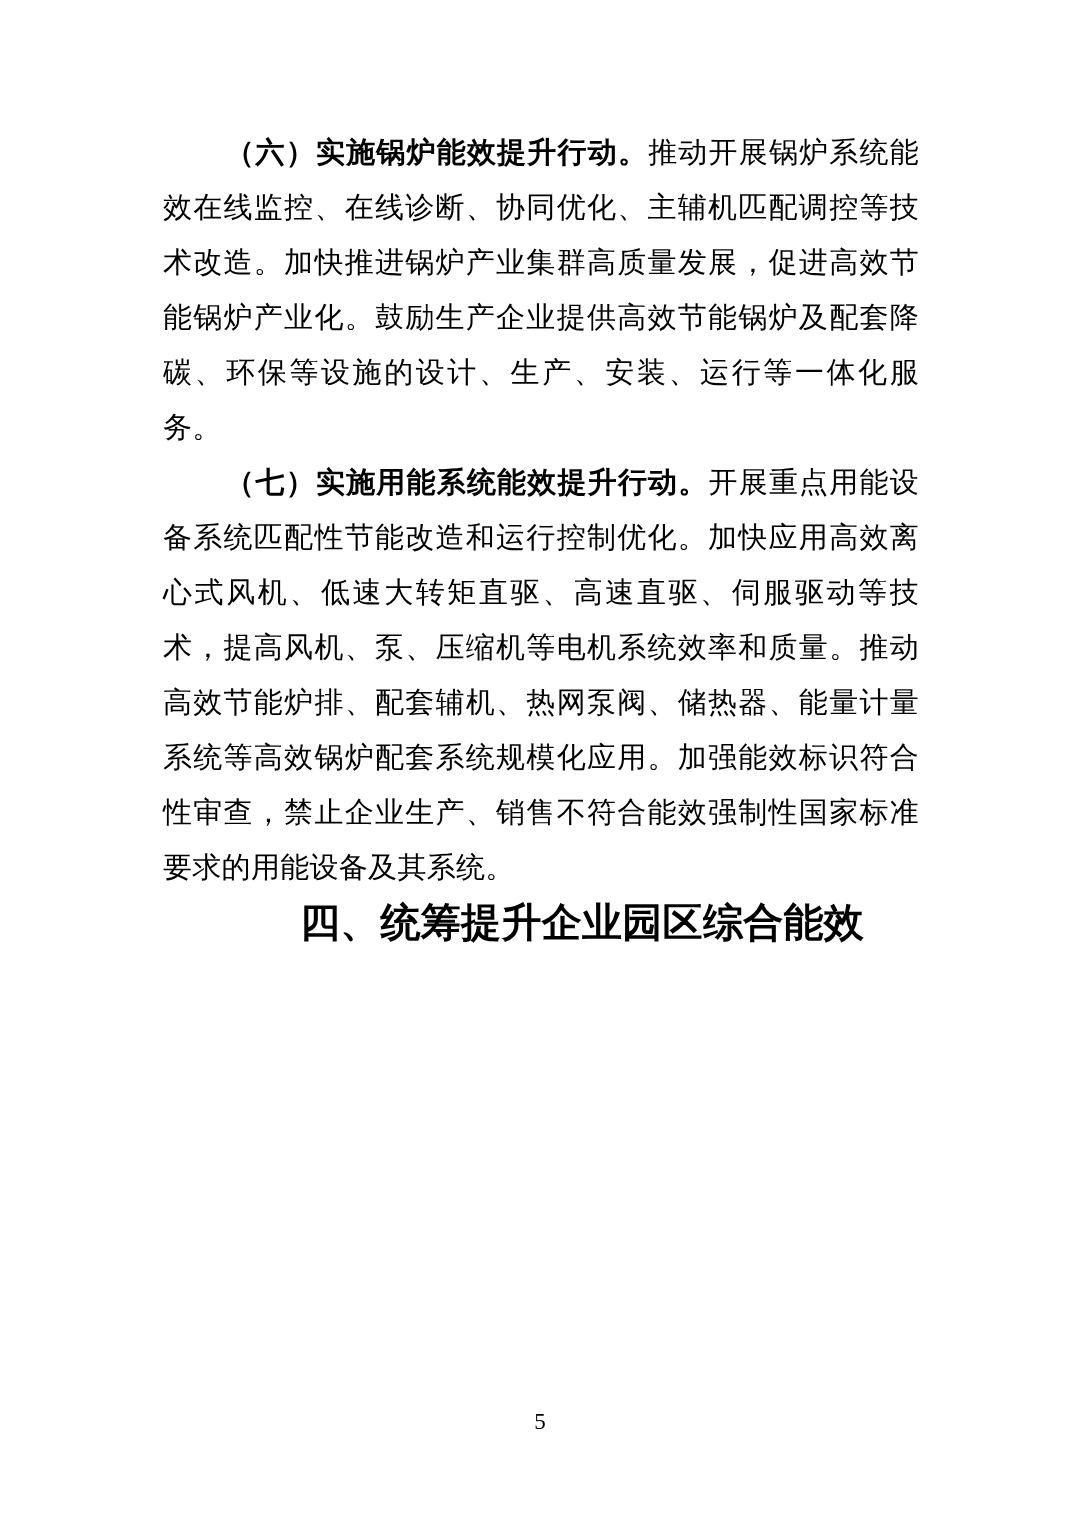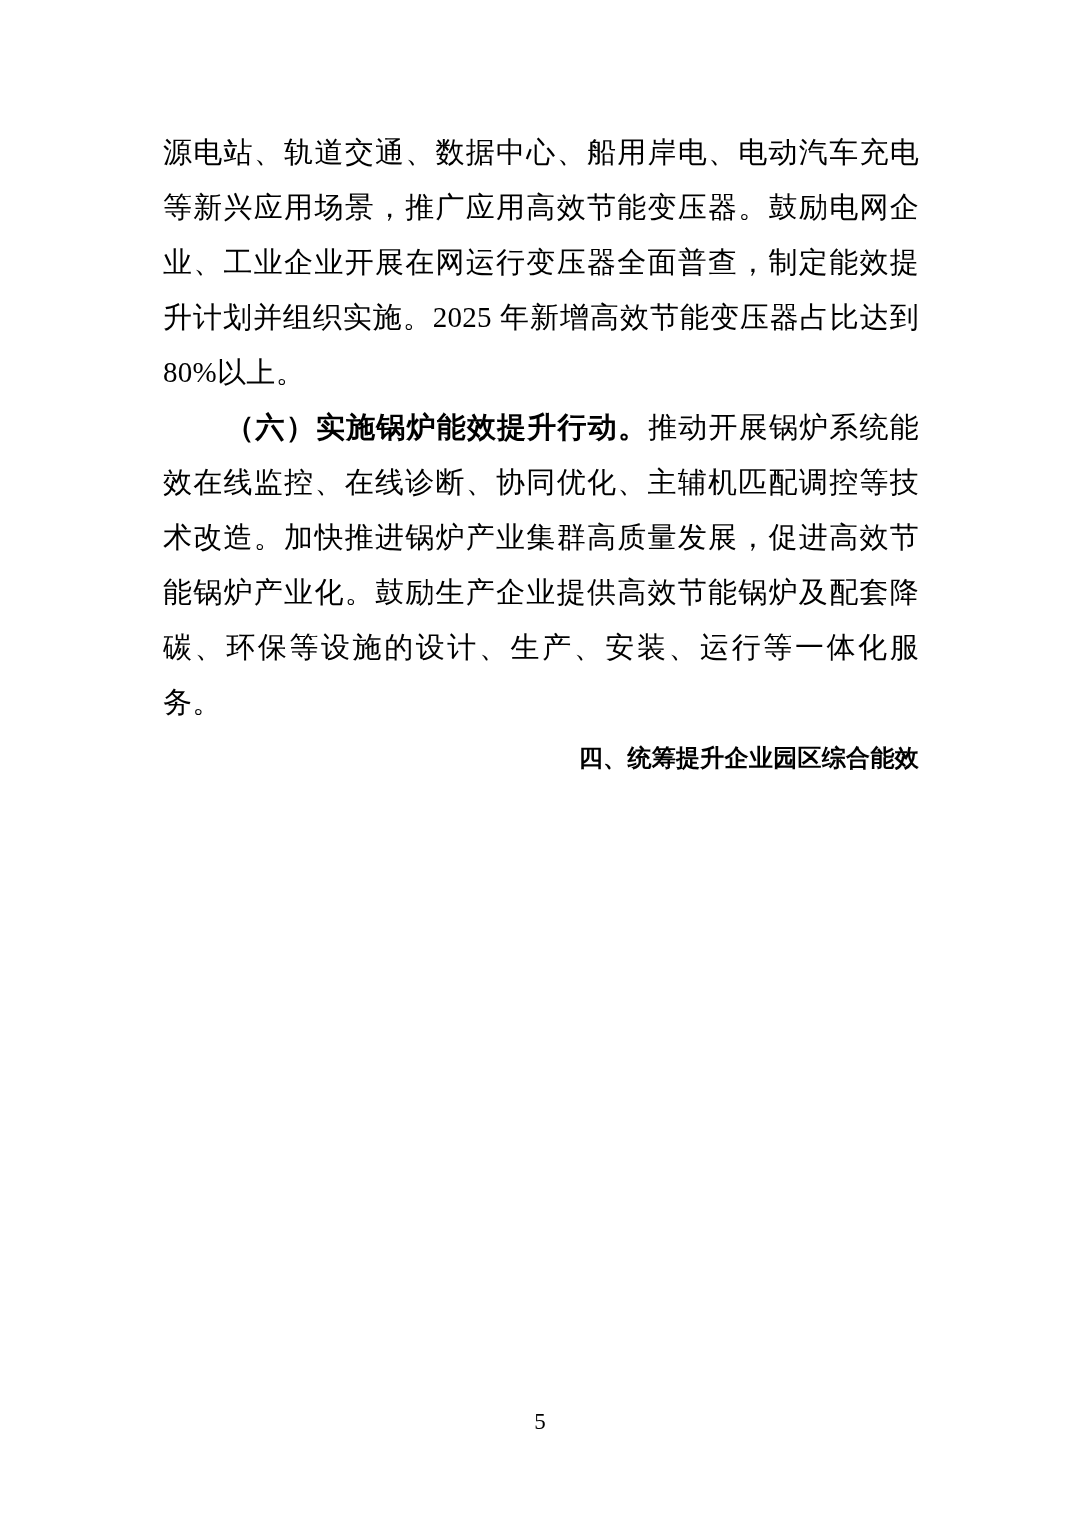--- a/index.html
+++ b/index.html
@@ -40,48 +40,48 @@
   }
   .para.no-indent {
     text-indent: 0;
   }
   .lead {
     font-weight: bold;
   }
   .heading {
     margin: 0;
     padding: 0;
-    font-size: 24px;
+    font-size: 40px;
     line-height: 55px;
     text-indent: 2.05em;
     font-weight: bold;
     font-family: "Liberation Sans", "DejaVu Sans", sans-serif;
-    text-align: right;
+    text-align: center;
   }
   .page-number {
     position: absolute;
     left: 0;
     top: 1407px;
     width: 1080px;
     text-align: center;
     font-size: 23px;
     line-height: 30px;
     font-family: "Liberation Serif", "DejaVu Serif", serif;
   }
 </style>
 </head>
 <body>
 
 <div class="sheet">
   <main class="content">
 
-    <p class="para no-indent"><span>源电站、轨道交通、数据中心、船用岸电、电动汽车充电等新兴应用场景，推广应用高效节能变压器。鼓励电网企业、工业企业开展在网运行变压器全面普查，制定能效提升计划并组织实施。2025 年新增高效节能变压器占比达到 80%以上。</span></p>
 
     <p class="para"><strong class="lead">（六）实施锅炉能效提升行动。</strong><span>推动开展锅炉系统能效在线监控、在线诊断、协同优化、主辅机匹配调控等技术改造。加快推进锅炉产业集群高质量发展，促进高效节能锅炉产业化。鼓励生产企业提供高效节能锅炉及配套降碳、环保等设施的设计、生产、安装、运行等一体化服务。</span></p>
 
+    <p class="para"><strong class="lead">（七）实施用能系统能效提升行动。</strong><span>开展重点用能设备系统匹配性节能改造和运行控制优化。加快应用高效离心式风机、低速大转矩直驱、高速直驱、伺服驱动等技术，提高风机、泵、压缩机等电机系统效率和质量。推动高效节能炉排、配套辅机、热网泵阀、储热器、能量计量系统等高效锅炉配套系统规模化应用。加强能效标识符合性审查，禁止企业生产、销售不符合能效强制性国家标准要求的用能设备及其系统。</span></p>
 
     <h2 class="heading">四、统筹提升企业园区综合能效</h2>
 
 
 
   </main>
 
   <footer class="page-number">5</footer>
 </div>
 

